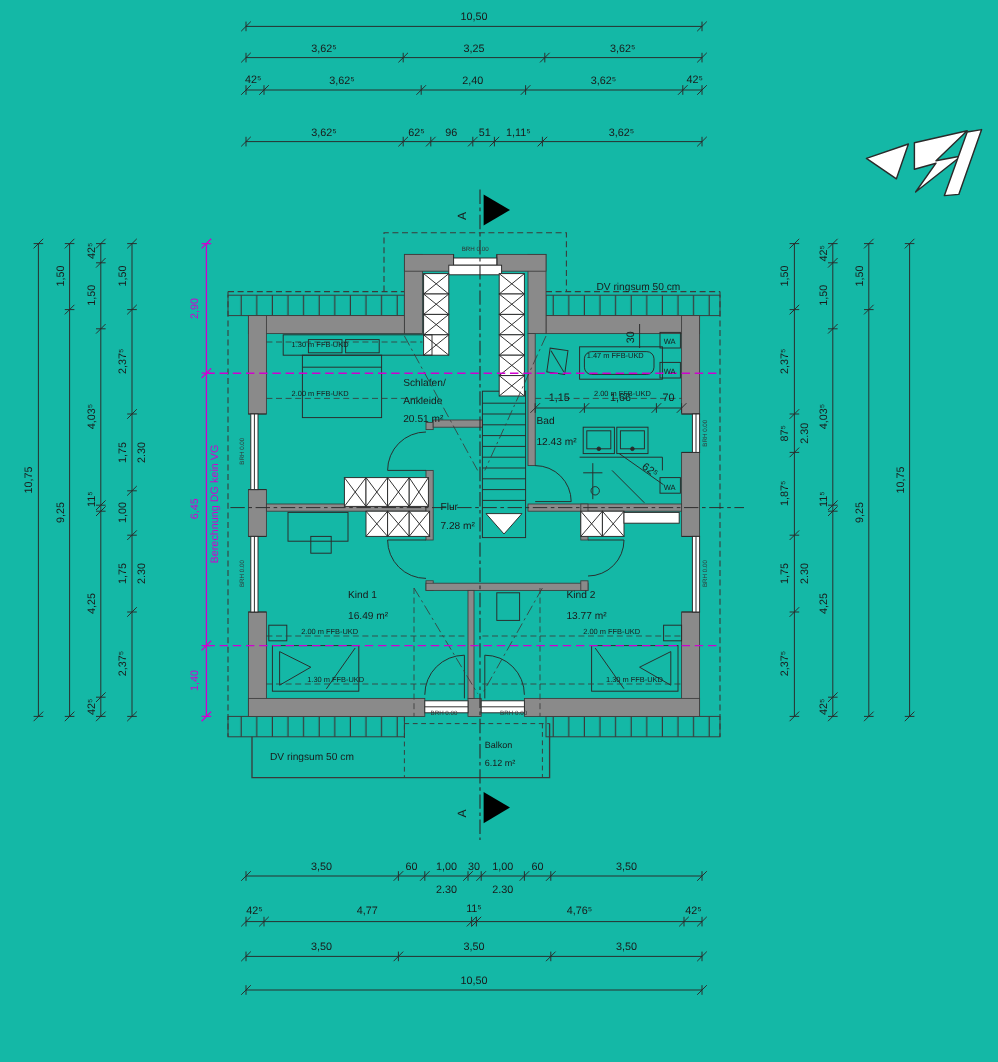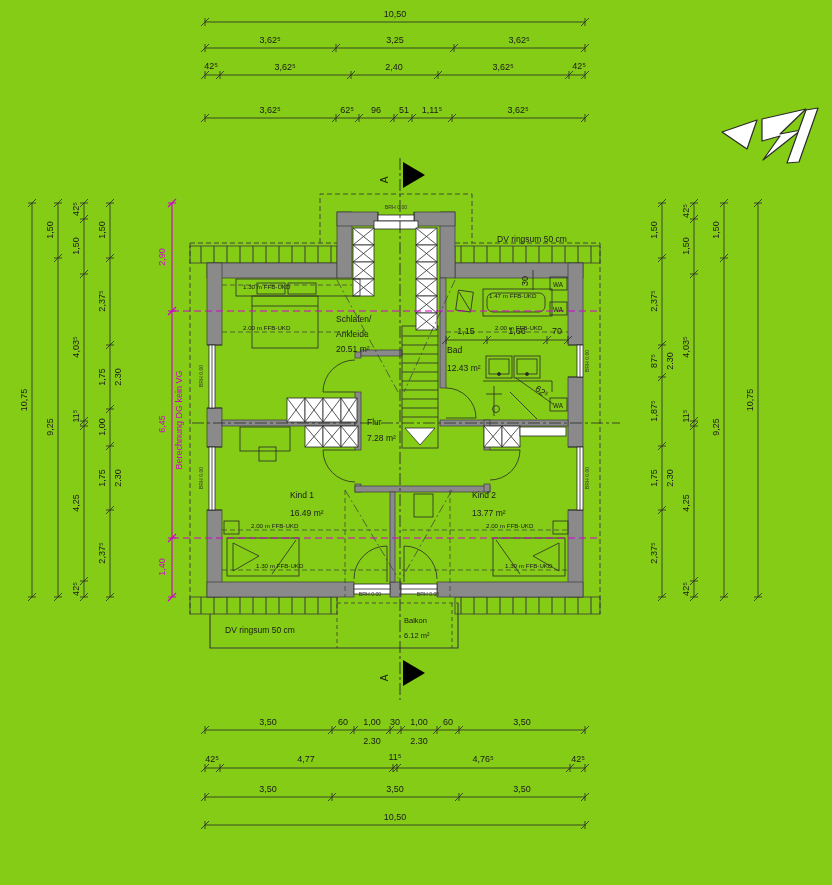--- a/index.html
+++ b/index.html
@@ -1,16 +1,16 @@
 <!DOCTYPE html>
 <html><head>
 <meta charset="utf-8">
 <style>
   html,body{margin:0;padding:0;background:#fff;}
-  .page{position:relative;width:832px;height:885px;background:#84cc16;overflow:hidden;}
+  .page{position:relative;width:832px;height:885px;background:#14b8a6;overflow:hidden;}
   svg text{font-family:"Liberation Sans","DejaVu Sans",sans-serif;fill:#1a1a1a;}
   .dim{font-size:9px;}
   .room{font-size:8.5px;}
   .room2{font-size:7.5px;}
   .ffb{font-size:6.2px;}
   .brh{font-size:5.2px;fill:#333;}
   .wa{font-size:6.3px;}
   .dv{font-size:8.5px;}
   .sec{font-size:10px;}
   .mag{fill:#cf00cf;}

